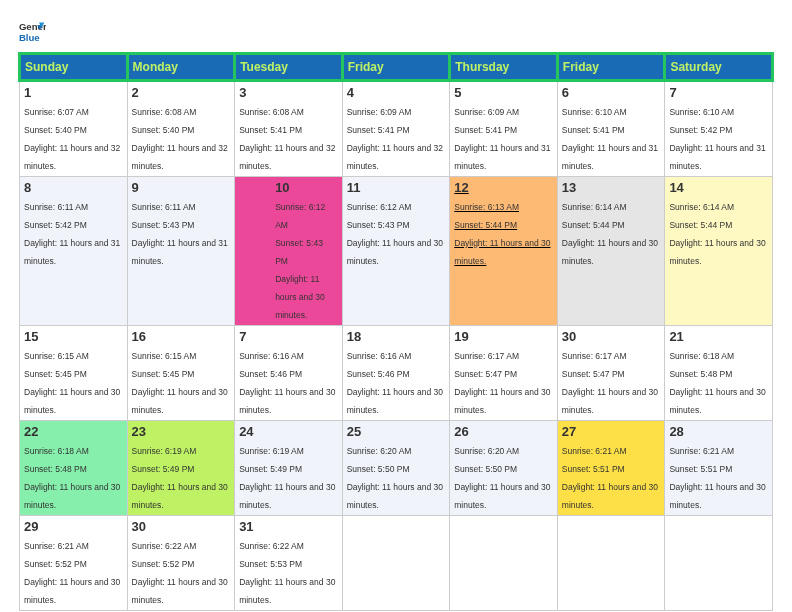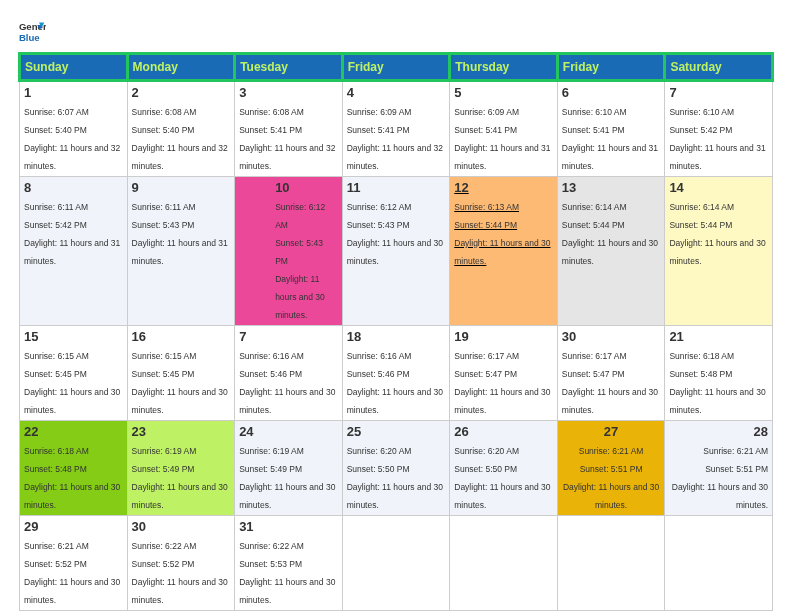--- a/index.html
+++ b/index.html
@@ -206,45 +206,45 @@
           <td>
           <span class="day-num">30</span>
           <span class="day-info">Sunrise: 6:17 AM<br>Sunset: 5:47 PM<br>Daylight: 11 hours and 30 minutes.</span>
         </td>
           <td>
           <span class="day-num">21</span>
           <span class="day-info">Sunrise: 6:18 AM<br>Sunset: 5:48 PM<br>Daylight: 11 hours and 30 minutes.</span>
         </td>
         </tr>
         <tr>
-          <td style="background: #84cc16;">
+          <td style="background: #86efac;">
           <span class="day-num">22</span>
           <span class="day-info">Sunrise: 6:18 AM<br>Sunset: 5:48 PM<br>Daylight: 11 hours and 30 minutes.</span>
         </td>
           <td style="background: #bef264;">
           <span class="day-num">23</span>
           <span class="day-info">Sunrise: 6:19 AM<br>Sunset: 5:49 PM<br>Daylight: 11 hours and 30 minutes.</span>
         </td>
           <td style="background: rgb(240, 244, 250);">
           <span class="day-num">24</span>
           <span class="day-info">Sunrise: 6:19 AM<br>Sunset: 5:49 PM<br>Daylight: 11 hours and 30 minutes.</span>
         </td>
           <td style="background: rgb(240, 244, 250);">
           <span class="day-num">25</span>
           <span class="day-info">Sunrise: 6:20 AM<br>Sunset: 5:50 PM<br>Daylight: 11 hours and 30 minutes.</span>
         </td>
           <td style="background: rgb(240, 244, 250);">
           <span class="day-num">26</span>
           <span class="day-info">Sunrise: 6:20 AM<br>Sunset: 5:50 PM<br>Daylight: 11 hours and 30 minutes.</span>
         </td>
-          <td style="background: #eab308; text-align: center;">
+          <td style="background: #fde047;">
           <span class="day-num">27</span>
           <span class="day-info">Sunrise: 6:21 AM<br>Sunset: 5:51 PM<br>Daylight: 11 hours and 30 minutes.</span>
         </td>
-          <td style="background: rgb(240, 244, 250); text-align: right;">
+          <td style="background: rgb(240, 244, 250);">
           <span class="day-num">28</span>
           <span class="day-info">Sunrise: 6:21 AM<br>Sunset: 5:51 PM<br>Daylight: 11 hours and 30 minutes.</span>
         </td>
         </tr>
         <tr class="last-row">
           <td>
           <span class="day-num">29</span>
           <span class="day-info">Sunrise: 6:21 AM<br>Sunset: 5:52 PM<br>Daylight: 11 hours and 30 minutes.</span>
         </td>
           <td>

